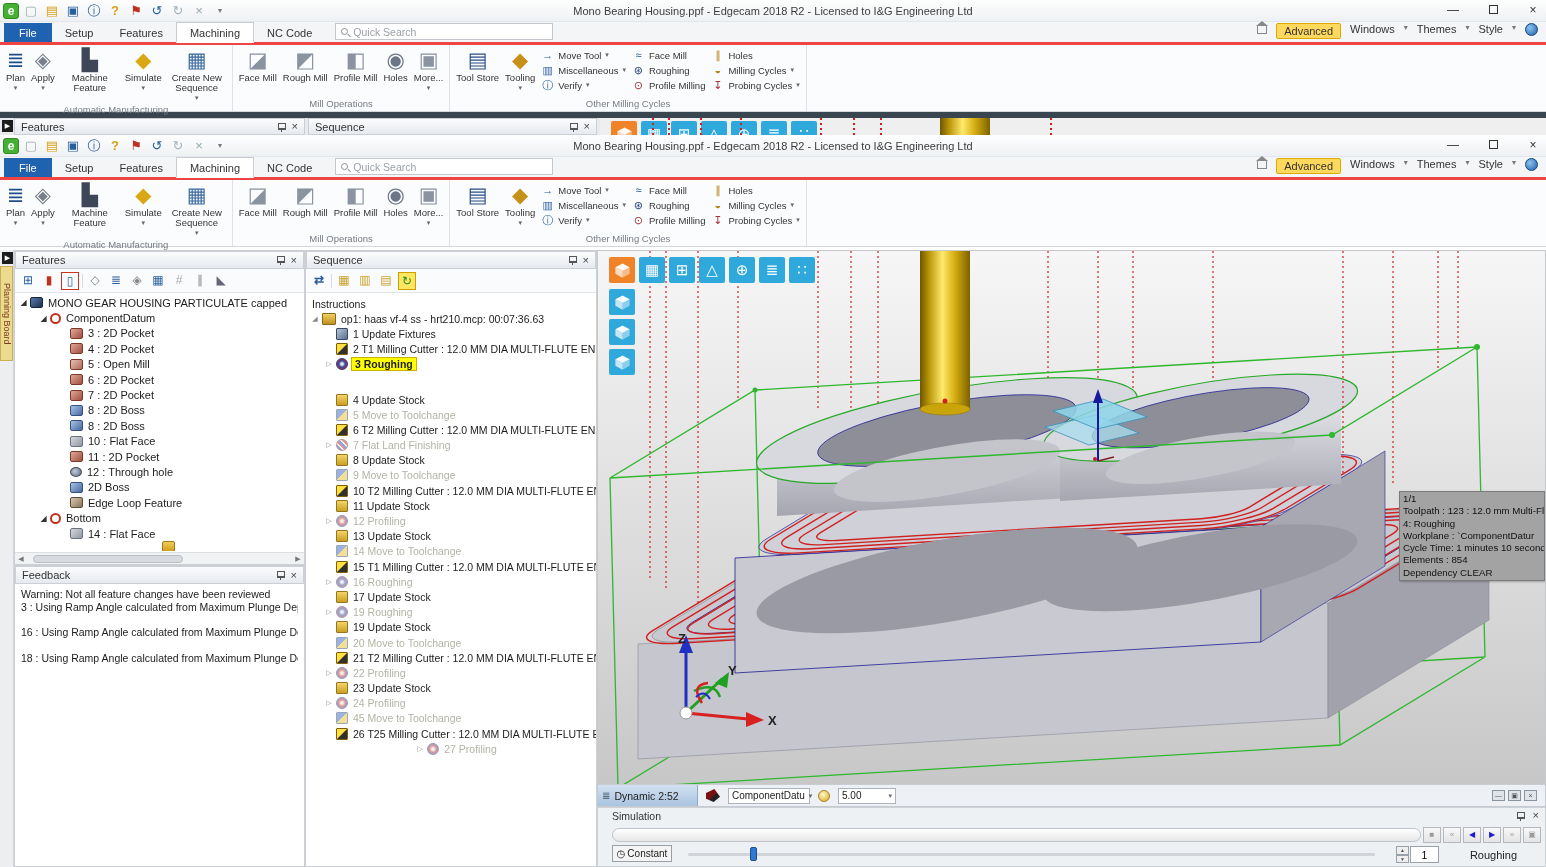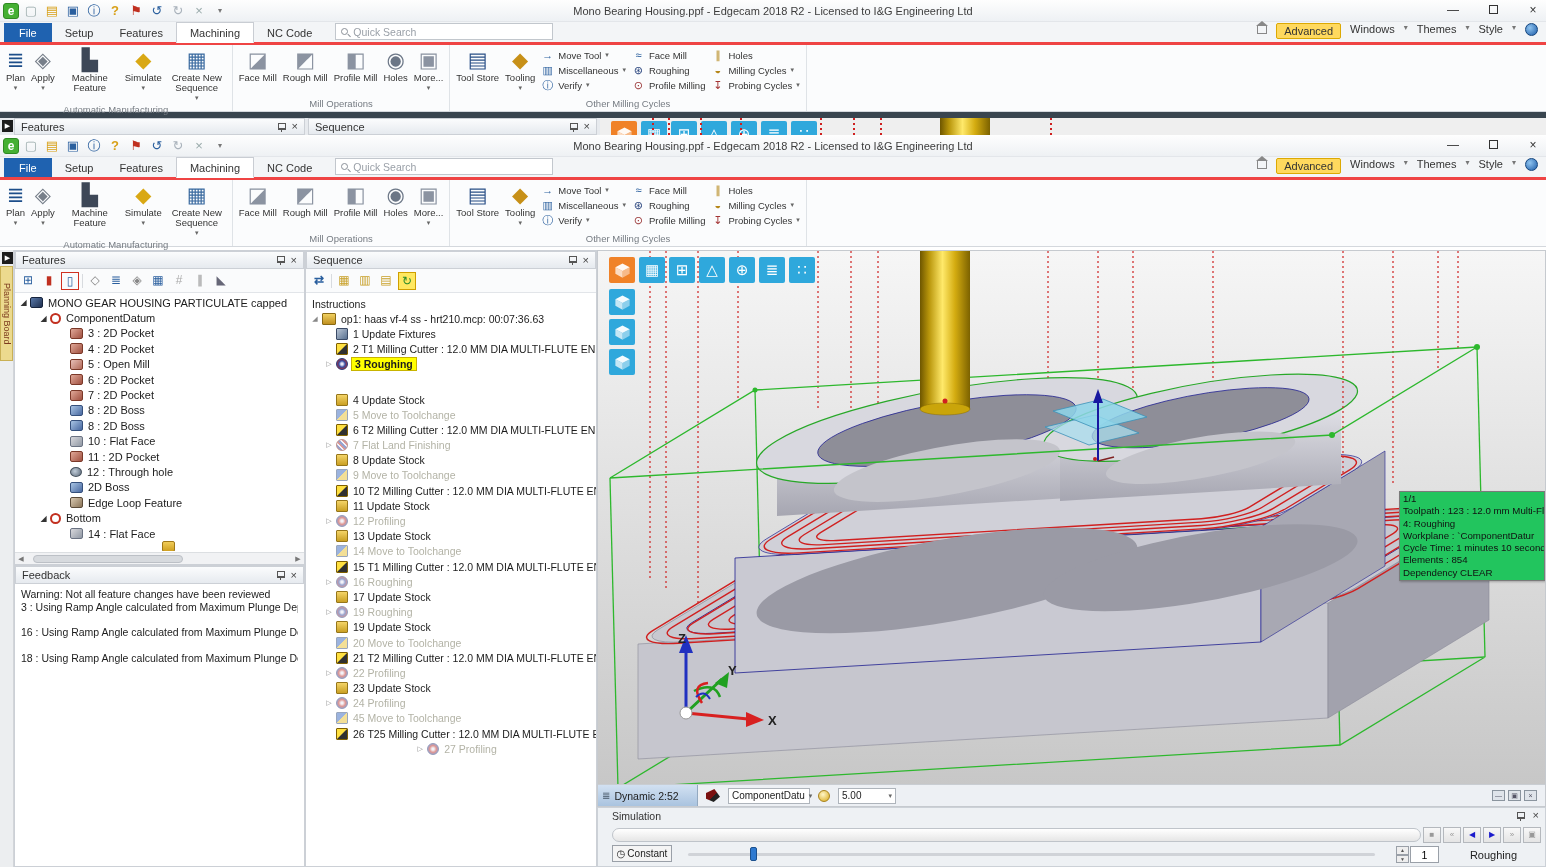--- a/index.html
+++ b/index.html
@@ -102,21 +102,21 @@
 .srow.disabled{color:#b3b3a6}
 .srow.disabled .si{opacity:.5}
 .srow.selected .slab{background:#ffff00;border:1px solid #c8b400;padding:0 3px;margin-left:-2px;font-weight:bold}
 .srow .slab{overflow:hidden}
 
 #viewport{position:absolute;left:597px;top:0;right:0;height:557px;background:#e9e9e9;border:1px solid #c6cacf;overflow:hidden}
 .vpico{position:absolute;width:26px;height:26px;border-radius:2px;display:flex;align-items:center;justify-content:center;color:#fff;font-size:15px}
 .vpico.blue{background:#2fa8dc}
 .vpico.orange{background:#f08228}
 .vpico svg{width:19px;height:19px}
-#tooltip{position:absolute;left:801px;top:240px;width:146px;background:#22c55e;border:1px solid #7a7a7a;font-size:9.7px;line-height:12.3px;color:#111;padding:1px 0 1px 3px;box-shadow:1px 1px 2px rgba(0,0,0,.25)}
+#tooltip{position:absolute;left:801px;top:240px;width:146px;background:#a3a3a3;border:1px solid #7a7a7a;font-size:9.7px;line-height:12.3px;color:#111;padding:1px 0 1px 3px;box-shadow:1px 1px 2px rgba(0,0,0,.25)}
 #tooltip div{white-space:nowrap;overflow:hidden}
 #vstatus{position:absolute;left:0;right:0;bottom:0;height:22px;background:#edf0f4;border-top:1px solid #c9cdd2;display:flex;align-items:center;gap:8px}
 .vchip{width:100px;height:100%;background:linear-gradient(#d2e1f2,#a9c3df);border-right:1px solid #93a9c0;display:flex;align-items:center;gap:4px;padding:0 4px;font-size:10.5px;color:#222}
 .burger{font-size:10px;color:#456}
 .tool-glyph{width:14px;height:13px;background:linear-gradient(135deg,#7a1010 55%,#222 55%);clip-path:polygon(0 30%,60% 0,100% 60%,55% 100%,0 75%)}
 .dd{height:16px;border:1px solid #aeb4bb;background:#fff;font-size:10px;display:flex;align-items:center;padding:0 3px;color:#222}
 .dd .ddcar{margin-left:auto;font-size:7px;color:#666;padding-left:4px}
 .bulb{width:12px;height:12px;border-radius:50%;background:radial-gradient(circle at 40% 35%,#fff6c8,#d8a818);border:1px solid #a8821c}
 .warr{display:flex;gap:3px;margin-left:auto;margin-right:8px}
 .warr span{width:13px;height:11px;border:1px solid #8a949e;background:#dfe4ea;font-size:7px;line-height:10px;text-align:center;color:#556}

